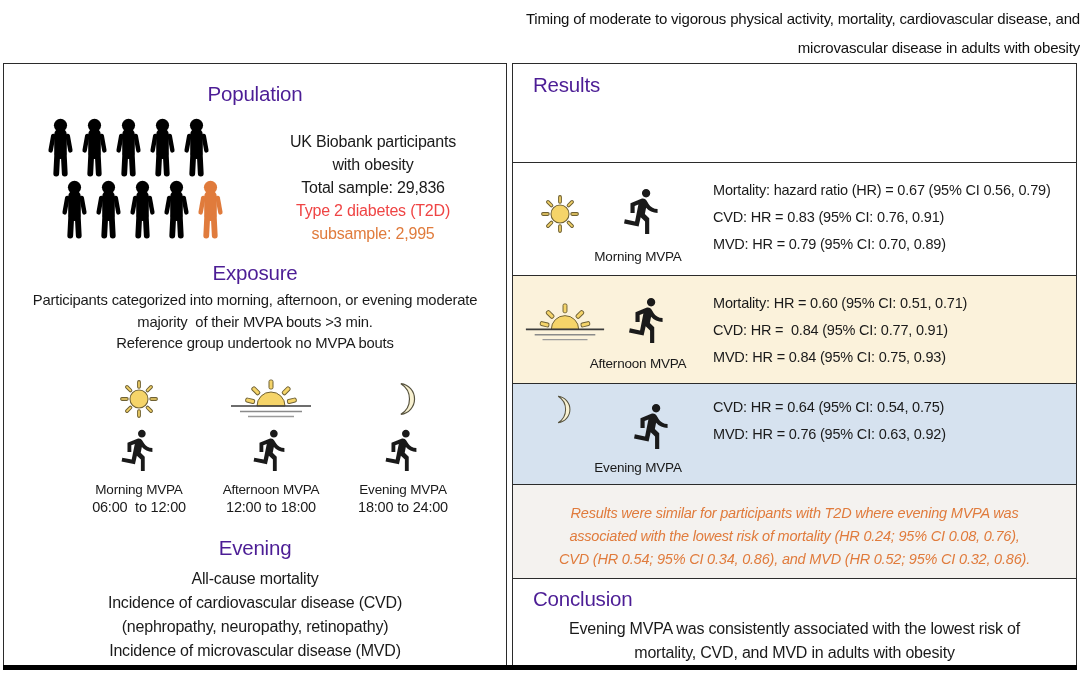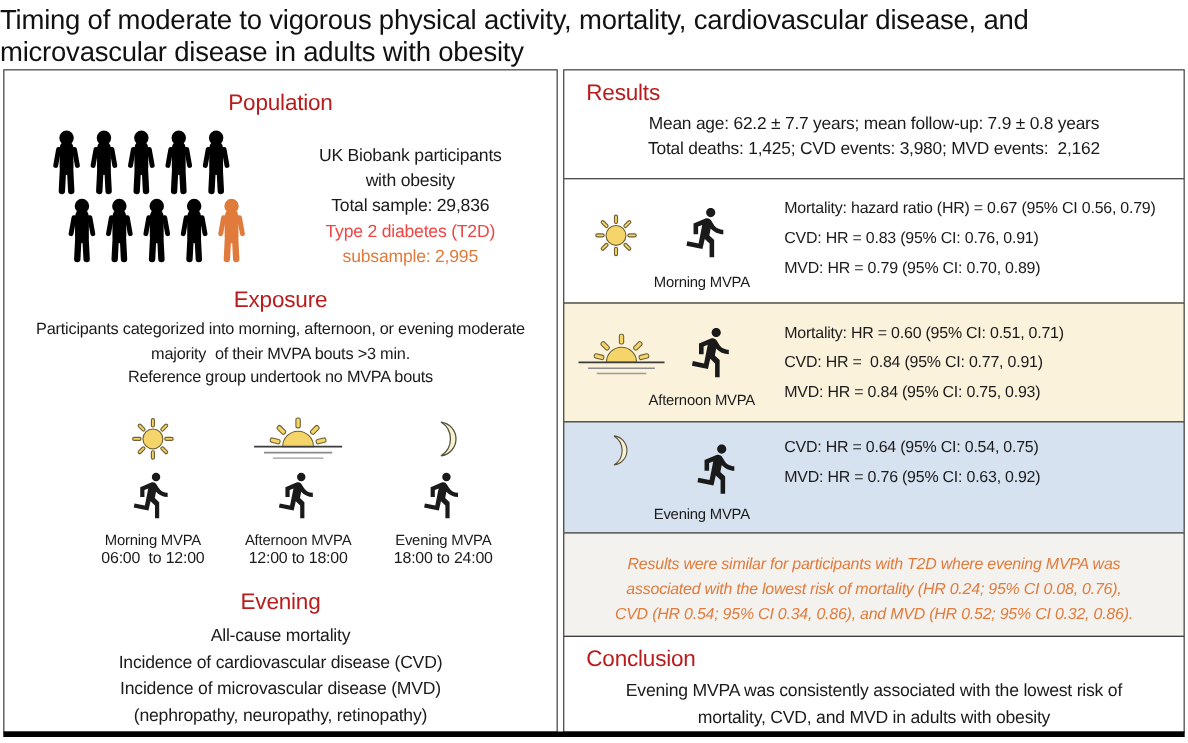--- a/index.html
+++ b/index.html
@@ -1,30 +1,30 @@
 <!DOCTYPE html>
 <html><head>
 <meta charset="utf-8">
 <style>
   html,body{margin:0;padding:0;background:#fff;}
   .stage{position:relative;width:1080px;height:675px;background:#fff;overflow:hidden;
          font-family:"Liberation Sans","DejaVu Sans",sans-serif;color:#1a1a1a;letter-spacing:-0.2px;}
   .pre{white-space:pre-wrap;}
 
   
-  .title{position:absolute;top:4px;left:0;width:100%;text-align:left;
-         font-size:25px;line-height:29px;color:#111;}
+  .title{position:absolute;top:4px;left:0;width:100%;text-align:right;
+         font-size:15px;line-height:29px;color:#111;}
 
   
   .panel{position:absolute;top:63px;background:#fff;border:1px solid #2b2b2b;box-sizing:border-box;}
   .left-panel{left:3px;width:504px;height:603px;}
   .right-panel{left:512px;width:565px;height:603px;display:flex;flex-direction:column;border:none;}
   .bottom-bar{position:absolute;left:3px;width:1074px;top:665px;height:5px;background:#000;}
 
-  h2{font-weight:400;font-size:20.5px;color:#b91c1c;margin:0;}
+  h2{font-weight:400;font-size:20.5px;color:#4c1d95;margin:0;}
 
   
   .lp-heading{position:absolute;left:0;width:100%;text-align:center;}
   .pop-heading{top:18px;}
   .people{position:absolute;left:42px;top:54px;}
   .people-row{display:flex;gap:5px;}
   .people-row.second{margin-left:14px;margin-top:2px;}
   .person{width:29px;height:60px;color:#000;}
   .pop-text{position:absolute;left:238px;top:66px;width:262px;text-align:center;
             font-size:16px;line-height:23px;}
@@ -203,33 +203,29 @@
           </svg>
         <div class="period-label pre">Evening MVPA</div>
         <div class="period-time pre">18:00 to 24:00</div>
       </div>
     </div>
 
     <h2 class="lp-heading out-heading">Evening</h2>
     <div class="out-text">
       <div class="pre">All-cause mortality</div>
       <div class="pre">Incidence of cardiovascular disease (CVD)</div>
+      <div class="pre">(nephropathy, neuropathy, retinopathy)</div>
       <div class="pre">Incidence of microvascular disease (MVD)</div>
-      <div class="pre">(nephropathy, neuropathy, retinopathy)</div>
     </div>
   </section>
 
   <section class="panel right-panel">
 
     <div class="rbox results-head">
       <h2>Results</h2>
-      <div class="results-summary">
-        <div class="pre">Mean age: 62.2 ± 7.7 years; mean follow-up: 7.9 ± 0.8 years</div>
-        <div class="pre">Total deaths: 1,425; CVD events: 3,980; MVD events:  2,162</div>
-      </div>
     </div>
 
     <div class="rbox result-row" style="background: rgb(255, 255, 255);">
       <div class="row-icons">
         <svg width="42" height="42" viewBox="0 0 40 40" style="position:absolute;left:26px;top:30px;">
             <use href="#ico-sun"></use>
           </svg>
         <svg width="50" height="52" viewBox="0 0 24 24" style="position:absolute;left:105px;top:22px;">
             <use href="#ico-runner"></use>
           </svg>

